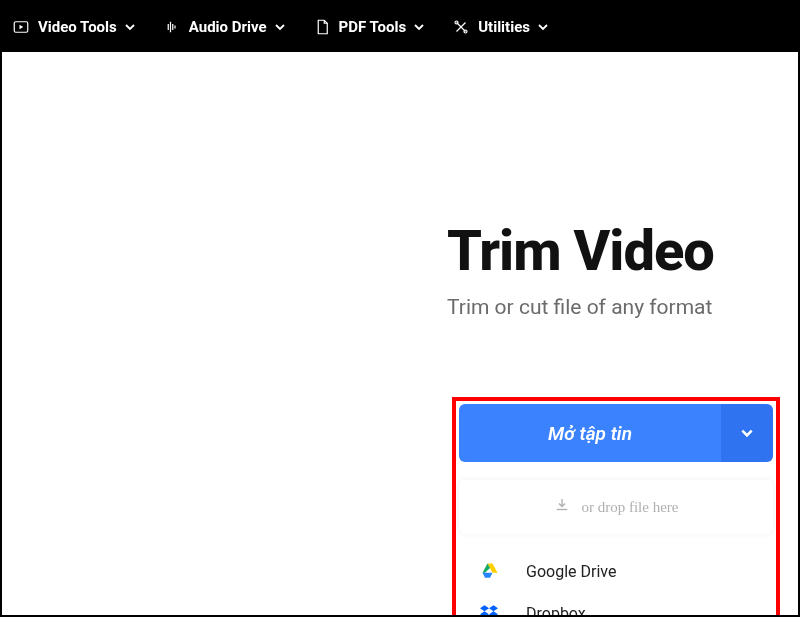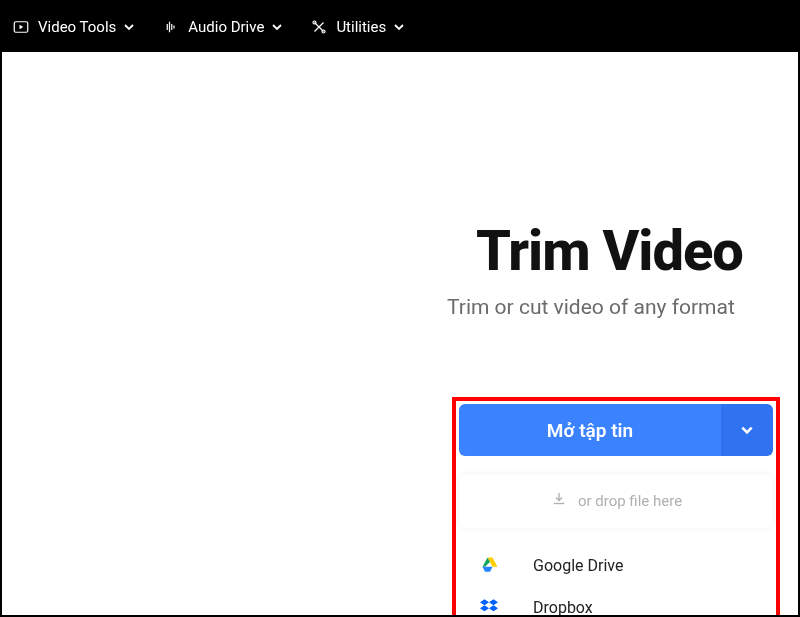--- a/index.html
+++ b/index.html
@@ -12,20 +12,21 @@
     border: 2px solid #000;
   }
   .topbar {
     background: #000;
     color: #fff;
     display: flex;
     align-items: center;
     height: 50px;
     padding: 0 10px;
     gap: 28px;
+    font-weight: bold;
   }
   .nav-item {
     display: flex;
     align-items: center;
     gap: 8px;
     font-size: 15px;
     cursor: pointer;
     white-space: nowrap;
   }
   .nav-icon {
@@ -54,46 +55,46 @@
     position: absolute;
     top: 170px;
     left: 445px;
   }
   .title {
     font-size: 56px;
     font-weight: 800;
     color: #111;
     letter-spacing: -1px;
     line-height: 1.05;
-    margin-left: 29px;
   }
   .subtitle {
     font-size: 21px;
     color: #6b6b6b;
     margin-top: 14px;
     font-weight: 400;
   }
   .panel {
     position: absolute;
     left: 450px;
     top: 345px;
     width: 328px;
     border: 4px solid #ff0000;
     padding: 3px 3px 0 3px;
     height: 266px;
     overflow: hidden;
   }
   .open-btn {
     display: flex;
     align-items: stretch;
-    height: 52px;
+    height: 58px;
     border-radius: 6px;
     overflow: hidden;
     cursor: pointer;
     margin-bottom: 18px;
+    font-style: italic;
   }
   .open-btn-main {
     flex: 1;
     background: #3b82ff;
     color: #fff;
     font-size: 19px;
     font-weight: 600;
     display: flex;
     align-items: center;
     justify-content: center;
@@ -112,30 +113,31 @@
     display: flex;
     align-items: center;
     justify-content: center;
     gap: 10px;
     color: #b0b0b0;
     font-size: 15px;
     cursor: pointer;
     margin-bottom: 16px;
     box-shadow: 0 0 6px rgba(0,0,0,0.06);
     background:#fff;
+    font-family:Liberation Serif, serif;
   }
   .dropzone svg { stroke: #b0b0b0; fill: none; stroke-width: 1.8; }
   .source-list {
     display: flex;
     flex-direction: column;
   }
   .source-item {
     display: flex;
     align-items: center;
-    gap: 32px;
+    gap: 25px;
     padding: 10px 14px 10px 20px;
     font-size: 16px;
     color: #222;
     cursor: pointer;
   }
   .source-icon {
     width: 22px;
     height: 22px;
     display: inline-flex;
     align-items: center;
@@ -169,38 +171,52 @@
     <span>Audio Drive</span>
     <span class="chev">
         <svg viewBox="0 0 10 10" width="10" height="10">
           <path d="M1 3l4 4 4-4"></path>
         </svg>
       </span>
   </div>
   <div class="nav-item">
     <span class="nav-icon">
       <svg viewBox="0 0 24 24" width="18" height="18">
+          <path d="M7 3h8l4 4v14H7z"></path>
+          <path d="M15 3v4h4"></path>
+        </svg>
+    </span>
+    <span>PDF Tools</span>
+    <span class="chev">
+        <svg viewBox="0 0 10 10" width="10" height="10">
+          <path d="M1 3l4 4 4-4"></path>
+        </svg>
+      </span>
+  </div>
+  <div class="nav-item">
+    <span class="nav-icon">
+      <svg viewBox="0 0 24 24" width="18" height="18">
           <path d="M6 6l12 12M18 6L6 18"></path>
           <circle cx="6" cy="6" r="2"></circle>
           <circle cx="18" cy="18" r="2"></circle>
         </svg>
     </span>
     <span>Utilities</span>
     <span class="chev">
         <svg viewBox="0 0 10 10" width="10" height="10">
           <path d="M1 3l4 4 4-4"></path>
         </svg>
       </span>
   </div>
 </div>
 
 <div class="main">
   <div class="hero">
     <div class="title">Trim Video</div>
-    <div class="subtitle">Trim or cut video of any format</div>
+    <div class="subtitle">Trim or cut file of any format</div>
   </div>
 
   <div class="panel">
     <div class="open-btn">
       <div class="open-btn-main">Mở tập tin</div>
       <div class="open-btn-drop">
         <svg viewBox="0 0 12 12" width="14" height="14">
             <path d="M2 4l4 4 4-4"></path>
           </svg>
       </div>

